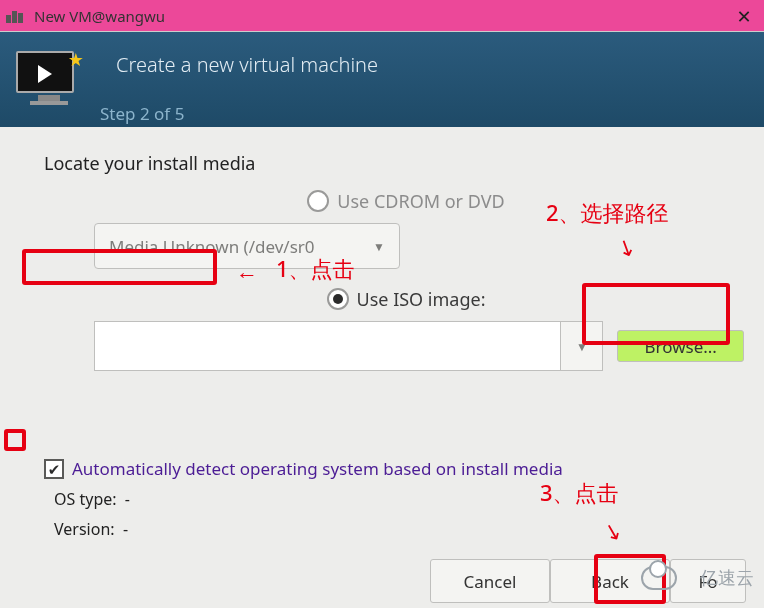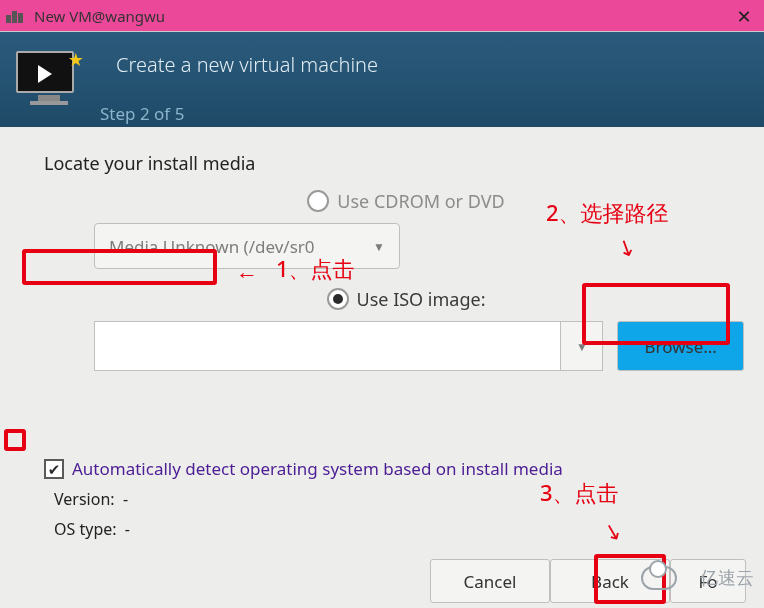--- a/index.html
+++ b/index.html
@@ -103,22 +103,22 @@
   }
   .iso-dd {
     width: 46px; height:50px;
     background:#f4f4f2; border:1px solid #bfbfbd;
     border-left:1px solid #bfbfbd;
     display:flex; align-items:center; justify-content:center;
     color:#7d7d7b; font-size:12px;
   }
   .browse-btn {
     margin-left: 14px;
-    width: 136px; height:50px;
-    background:#0ea5e9; border:1px solid #bfbfbd; border-radius:3px;
+    width: 136px; height:32px;
+    background:#bef264; border:1px solid #bfbfbd; border-radius:3px;
     display:flex; align-items:center; justify-content:center;
     font-size:17px; color:#333;
     cursor:pointer;
   }
 
   .auto-row { display:flex; align-items:center; margin-top: 86px; }
   .checkbox {
     width:20px; height:20px; border:2px solid #5a5a58; background:#fff;
     display:flex; align-items:center; justify-content:center; margin-right:8px;
     font-size:15px; color:#2b2b2b;
@@ -215,25 +215,25 @@
     <div class="browse-btn">
       <span>Browse...</span>
     </div>
   </div>
 
   <div class="auto-row">
     <div class="checkbox">✔</div>
     <span class="auto-label">Automatically detect operating system based on install media</span>
   </div>
   <div class="kv">
+    <span>OS type:</span>&nbsp;
+    <span>-</span>
+  </div>
+  <div class="kv">
     <span>Version:</span>&nbsp;
-    <span>-</span>
-  </div>
-  <div class="kv">
-    <span>OS type:</span>&nbsp;
     <span>-</span>
   </div>
 
   <div class="footer">
     <div class="btn">
         <span>Cancel</span>
       </div>
     <div class="btn">
         <span>Back</span>
       </div>

